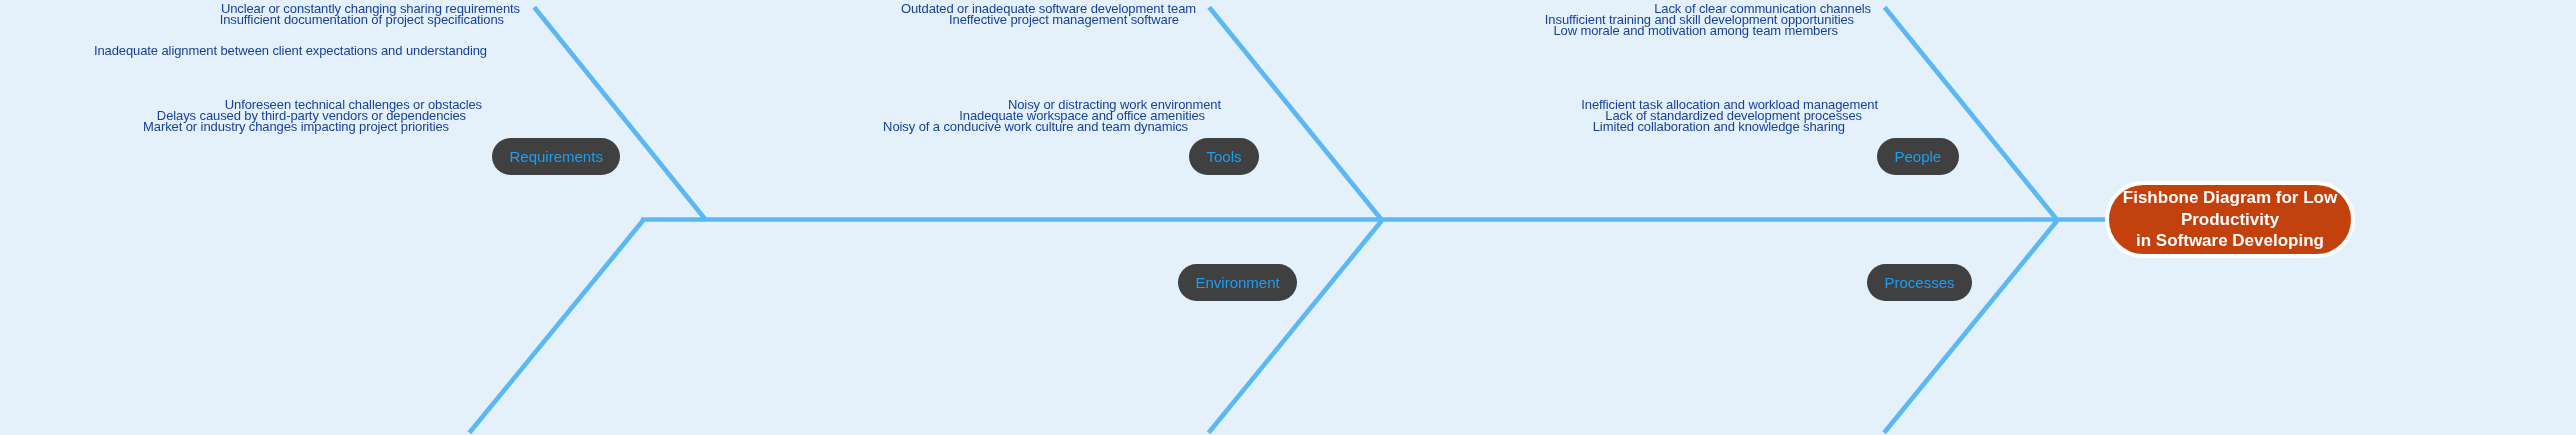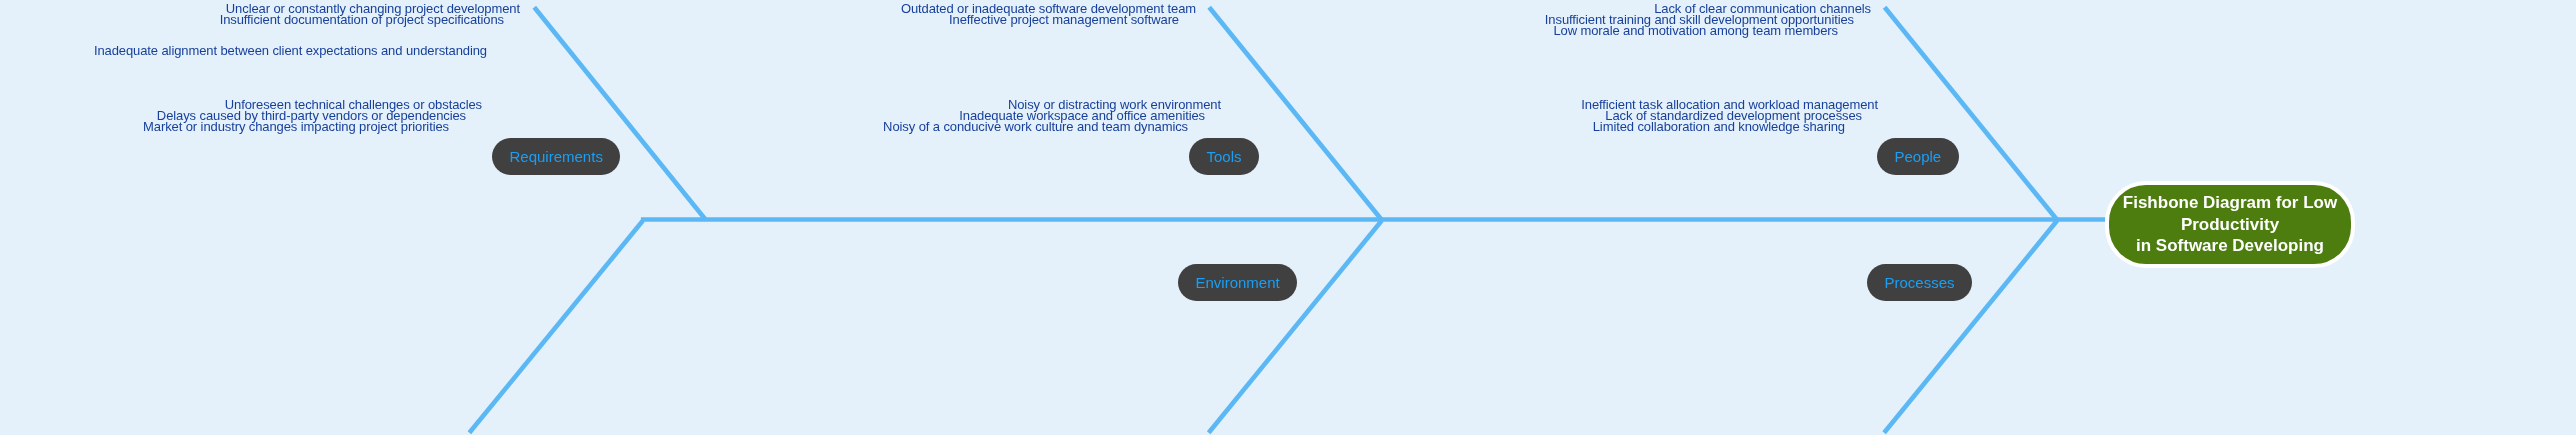--- a/index.html
+++ b/index.html
@@ -46,22 +46,22 @@
     white-space: nowrap;
     letter-spacing: 0px;
     box-sizing: border-box;
     padding: 0 17.5px;
   }
   #head {
     position: absolute;
     left: 2105px;
     top: 181px;
     width: 250px;
-    height: 87px;
-    background: #4d7c0f;
+    height: 77px;
+    background: #c2410c;
     border: 4.6px solid #ffffff;
     border-radius: 41px;
     box-sizing: border-box;
     color: #ffffff;
     font-family: "Liberation Sans", sans-serif;
     font-size: 17px;
     font-weight: bold;
     display: flex;
     align-items: center;
     justify-content: center;
@@ -86,21 +86,21 @@
 
     <line x1="2347" y1="14" x2="2682" y2="427" stroke="#5bb8f5" stroke-width="9"></line>
 
     <line x1="2682" y1="428" x2="2346" y2="840" stroke="#5bb8f5" stroke-width="9"></line>
 
     <line x1="3658" y1="14" x2="3993" y2="427" stroke="#5bb8f5" stroke-width="9"></line>
 
     <line x1="3993" y1="428" x2="3657" y2="840" stroke="#5bb8f5" stroke-width="9"></line>
   </svg>
 
-  <div class="cause r" style="left:0px; top:2.1px; width:520px;">Unclear or constantly changing project development</div>
+  <div class="cause r" style="left:0px; top:2.1px; width:520px;">Unclear or constantly changing sharing requirements</div>
   <div class="cause r" style="left:0px; top:13px; width:504px;">Insufficient documentation of project specifications</div>
   <div class="cause r" style="left:0px; top:24px; width:487px;margin-top:20px;">Inadequate alignment between client expectations and understanding</div>
 
   <div class="cause r" style="left:670px; top:2.1px; width:526px;">Outdated or inadequate software development team</div>
   <div class="cause r" style="left:670px; top:13px; width:509px;">Ineffective project management software</div>
 
   <div class="cause r" style="left:1340px; top:2.1px; width:531px;">Lack of clear communication channels</div>
   <div class="cause r" style="left:1340px; top:13px; width:514px;">Insufficient training and skill development opportunities</div>
   <div class="cause r" style="left:1340px; top:24px; width:498px;">Low morale and motivation among team members</div>
 

